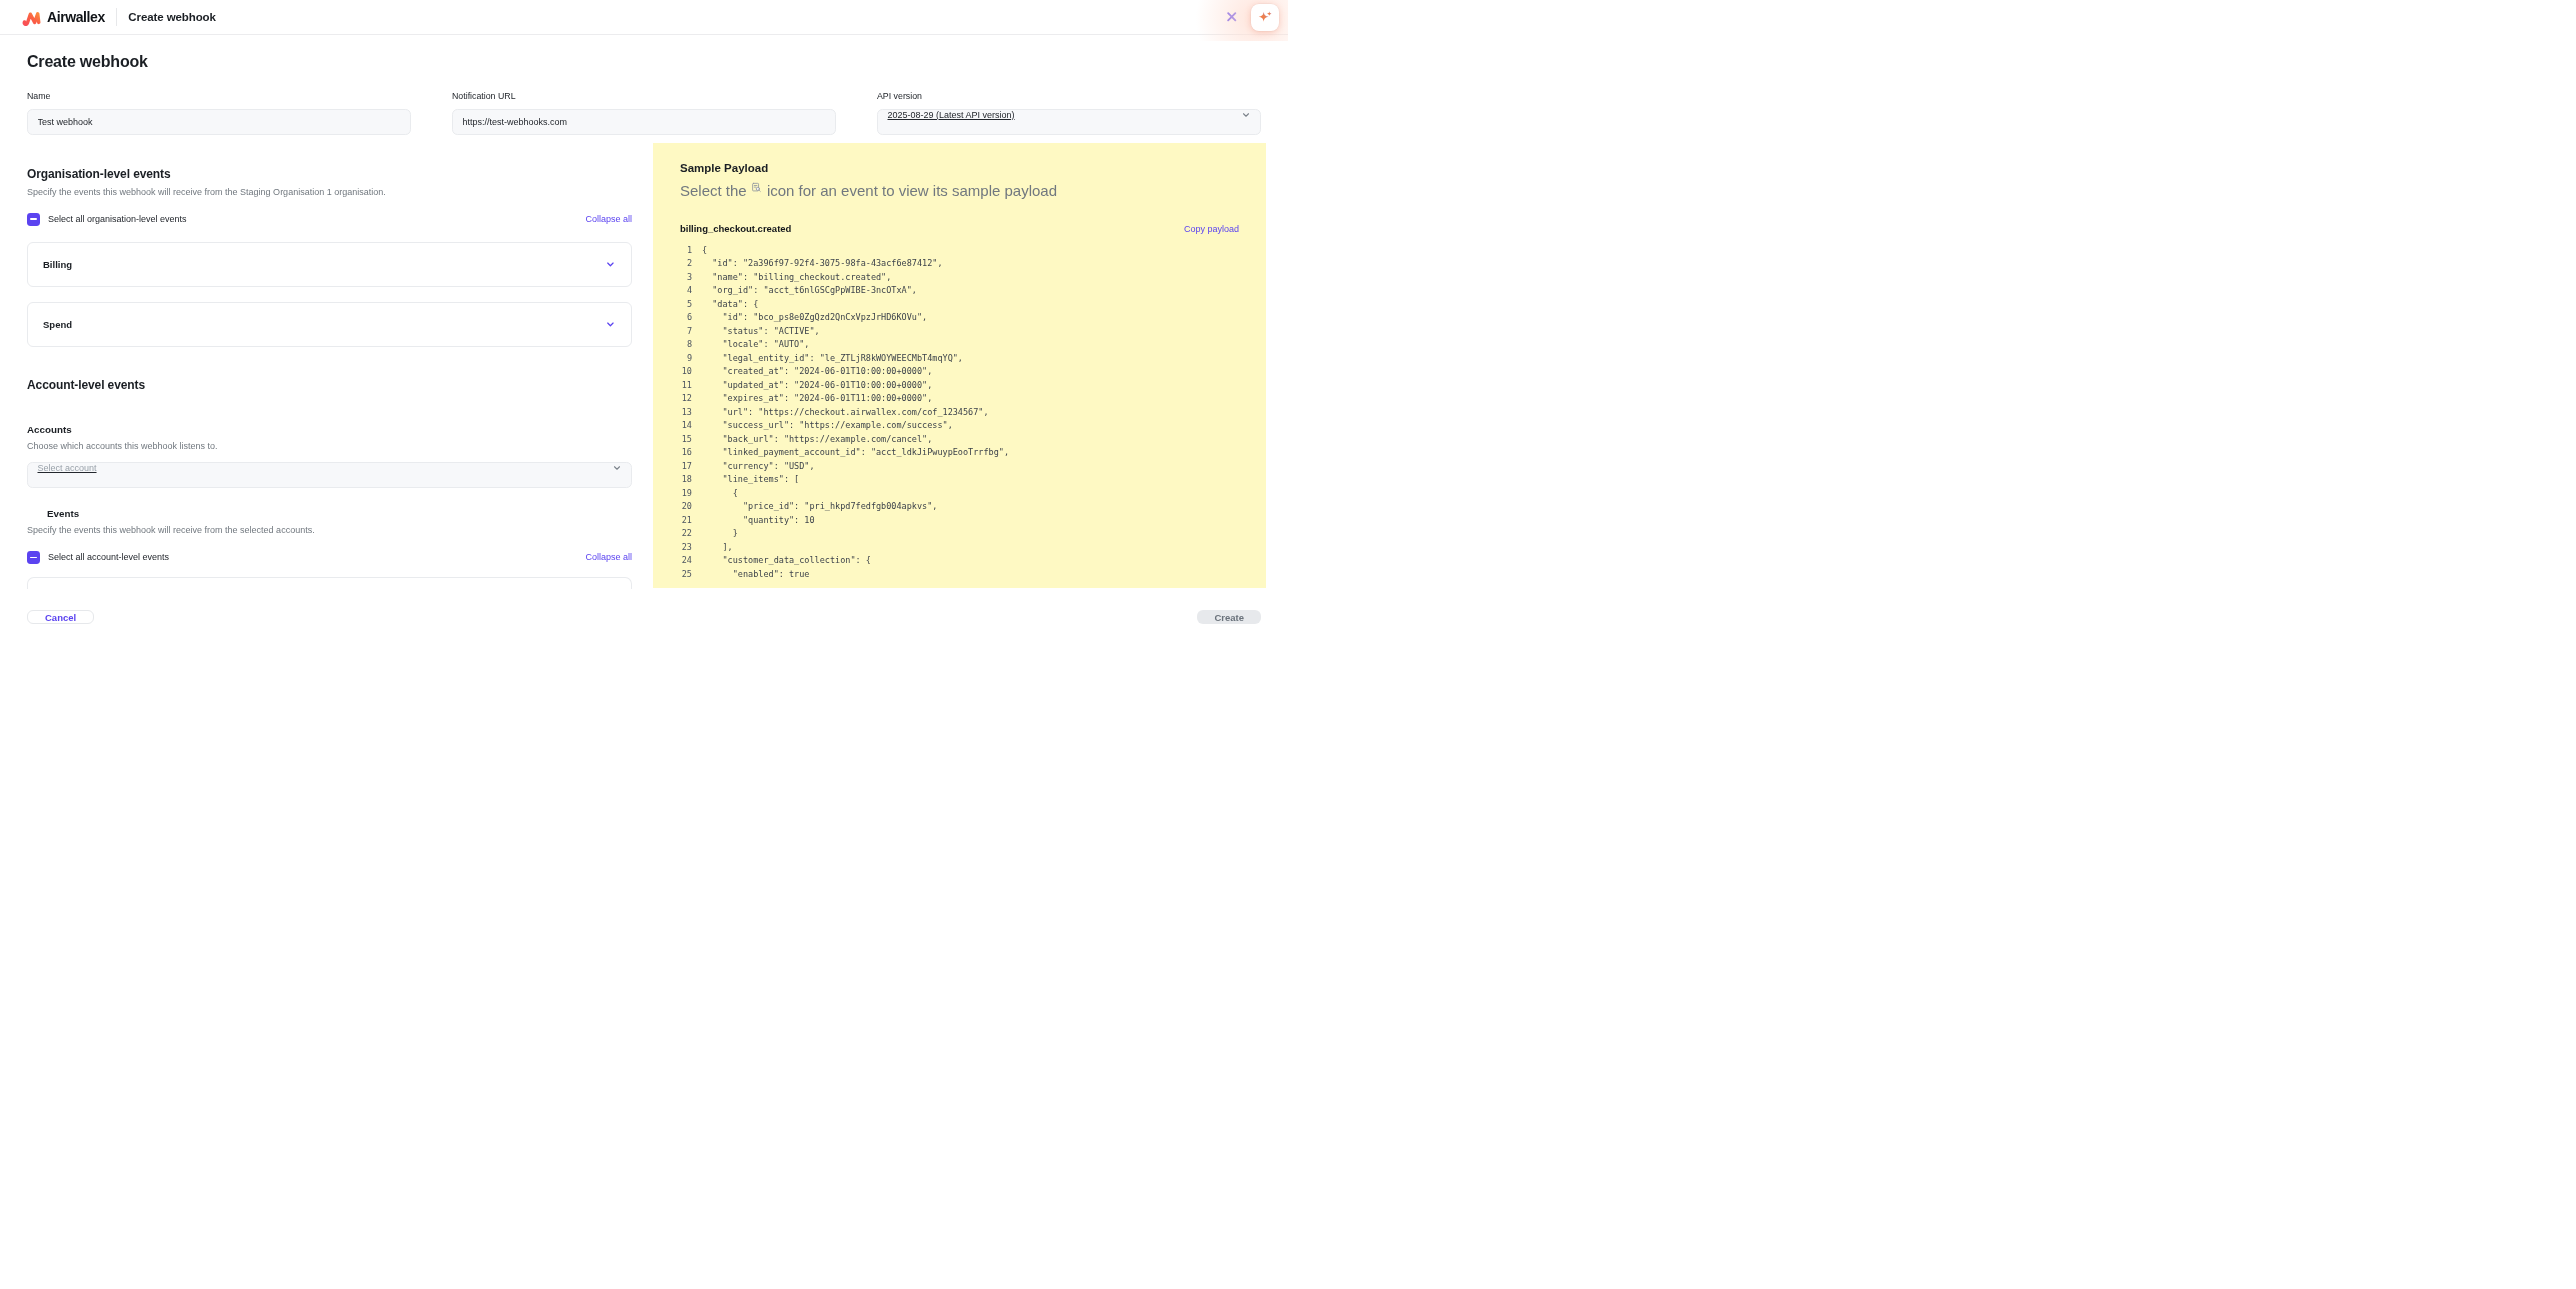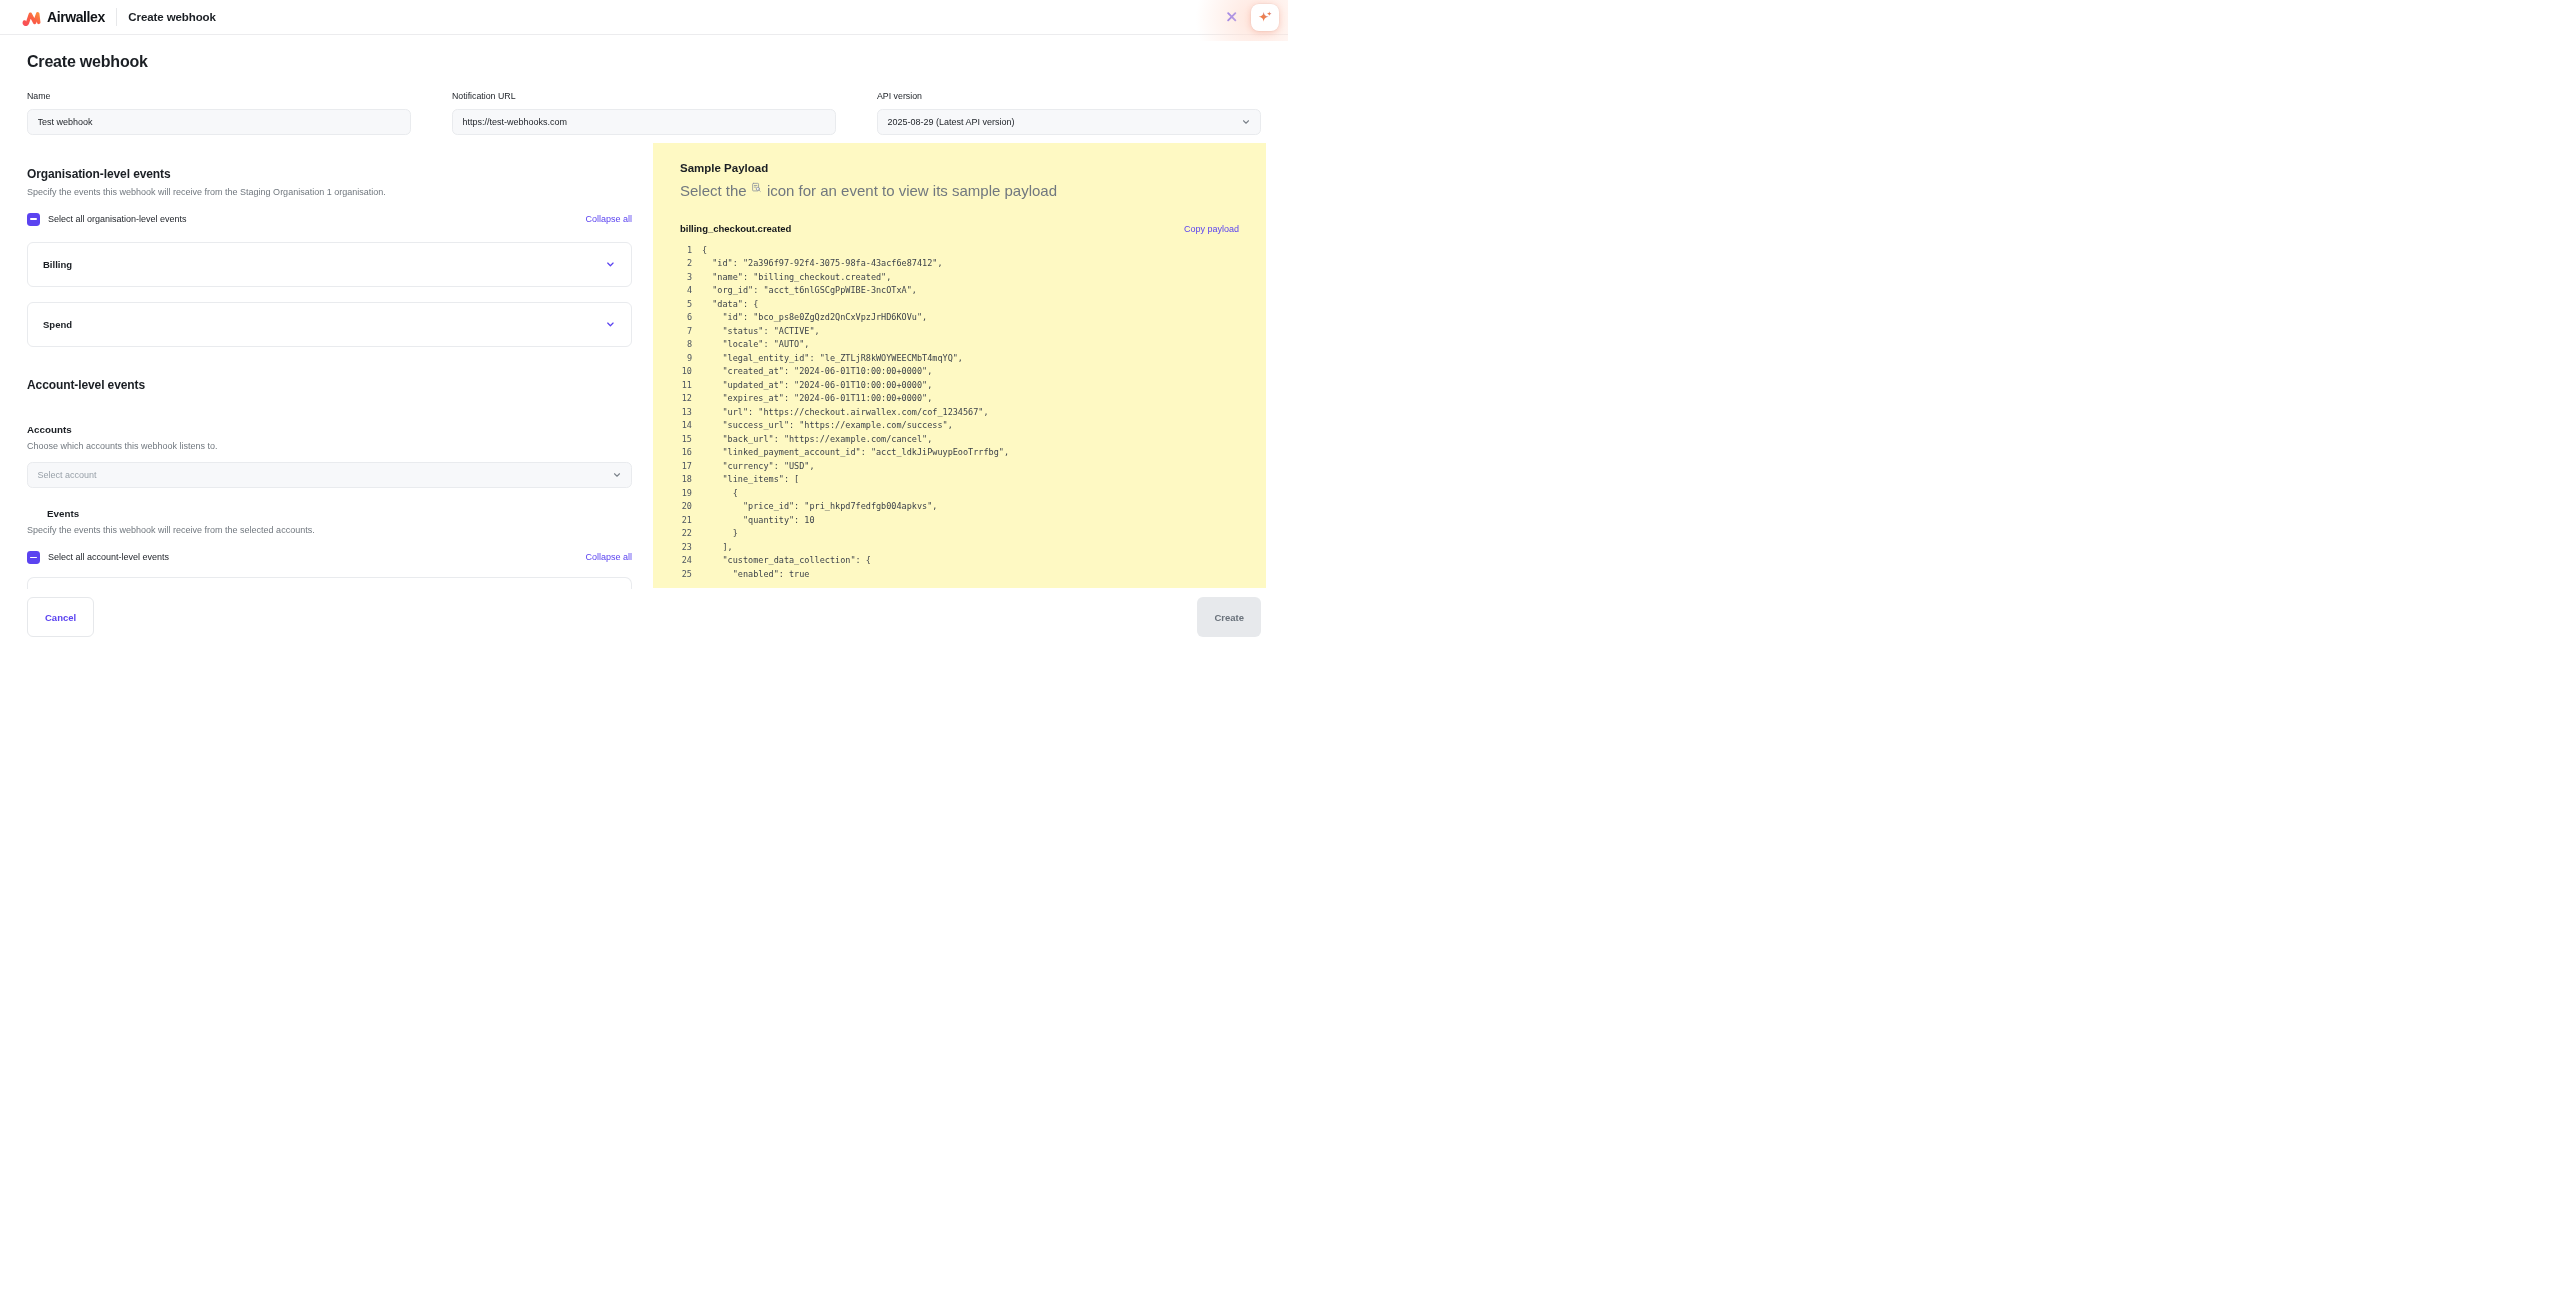--- a/index.html
+++ b/index.html
@@ -34,21 +34,21 @@
   .main { padding:0 27px; }
   .page-title { font-size:16px; font-weight:bold; letter-spacing:-0.2px; margin-top:17.6px; }
 
   .form-row { display:grid; grid-template-columns:repeat(3, 384px); column-gap:41px; margin-top:20px; }
   .field-label { display:block; font-size:8.8px; color:#23272d; margin-bottom:8px; }
   .text-input, .select-input {
     width:100%; height:26px; background:#f7f8fa; border:0.7px solid #e9ebee; border-radius:5.4px;
     padding:0 9.5px; font-size:9px; color:#23272d; font-family:"Liberation Sans", sans-serif;
   }
   .text-input { display:block; outline:none; }
-  .select-input { display:flex; align-items:center; cursor:pointer; }
+  .select-input { display:flex; align-items:flex-start; cursor:pointer;text-decoration:underline; }
   .select-value { font-size:9px; color:#23272d; }
   .select-placeholder { color:#99a1a9; }
   .select-chevron { margin-left:auto; display:flex; }
 
   .left-col { width:605px; }
   .section-heading { font-size:12px; font-weight:bold; letter-spacing:-0.1px; }
   .org-heading { margin-top:32px; }
   .desc { font-size:9px; color:#71787f; margin-top:6px; }
 
   .selectall-row { display:flex; align-items:center; margin-top:16px; }
@@ -93,21 +93,21 @@
   .code { margin-top:9.5px; font-family:"DejaVu Sans Mono", monospace; font-size:8.5px; color:#3d434b; }
   .code-line { display:flex; height:13.5px; line-height:13.5px; }
   .ln { width:12px; flex:none; text-align:right; margin-right:10px; color:#4d5560; }
   .lc { white-space:pre; }
 
   
   .footer {
     position:absolute; left:0; top:589px; width:100%; height:56px; background:#fff;
     display:flex; align-items:center; padding:0 27px;
   }
-  .btn { height:40px; padding:0 17px; border-radius:6px; font-size:9.5px; font-weight:bold;
+  .btn { height:14px; padding:0 17px; border-radius:6px; font-size:9.5px; font-weight:bold;
          font-family:"Liberation Sans", sans-serif; cursor:pointer; }
   .btn-cancel { background:#fff; border:0.7px solid #e6e8eb; color:#5b43f0; }
   .btn-create { margin-left:auto; background:#e7e9ec; border:none; color:#6a727b; cursor:default; }
 </style>
 </head>
 <body>
 
 <div class="app">
 
   <div class="topbar">

